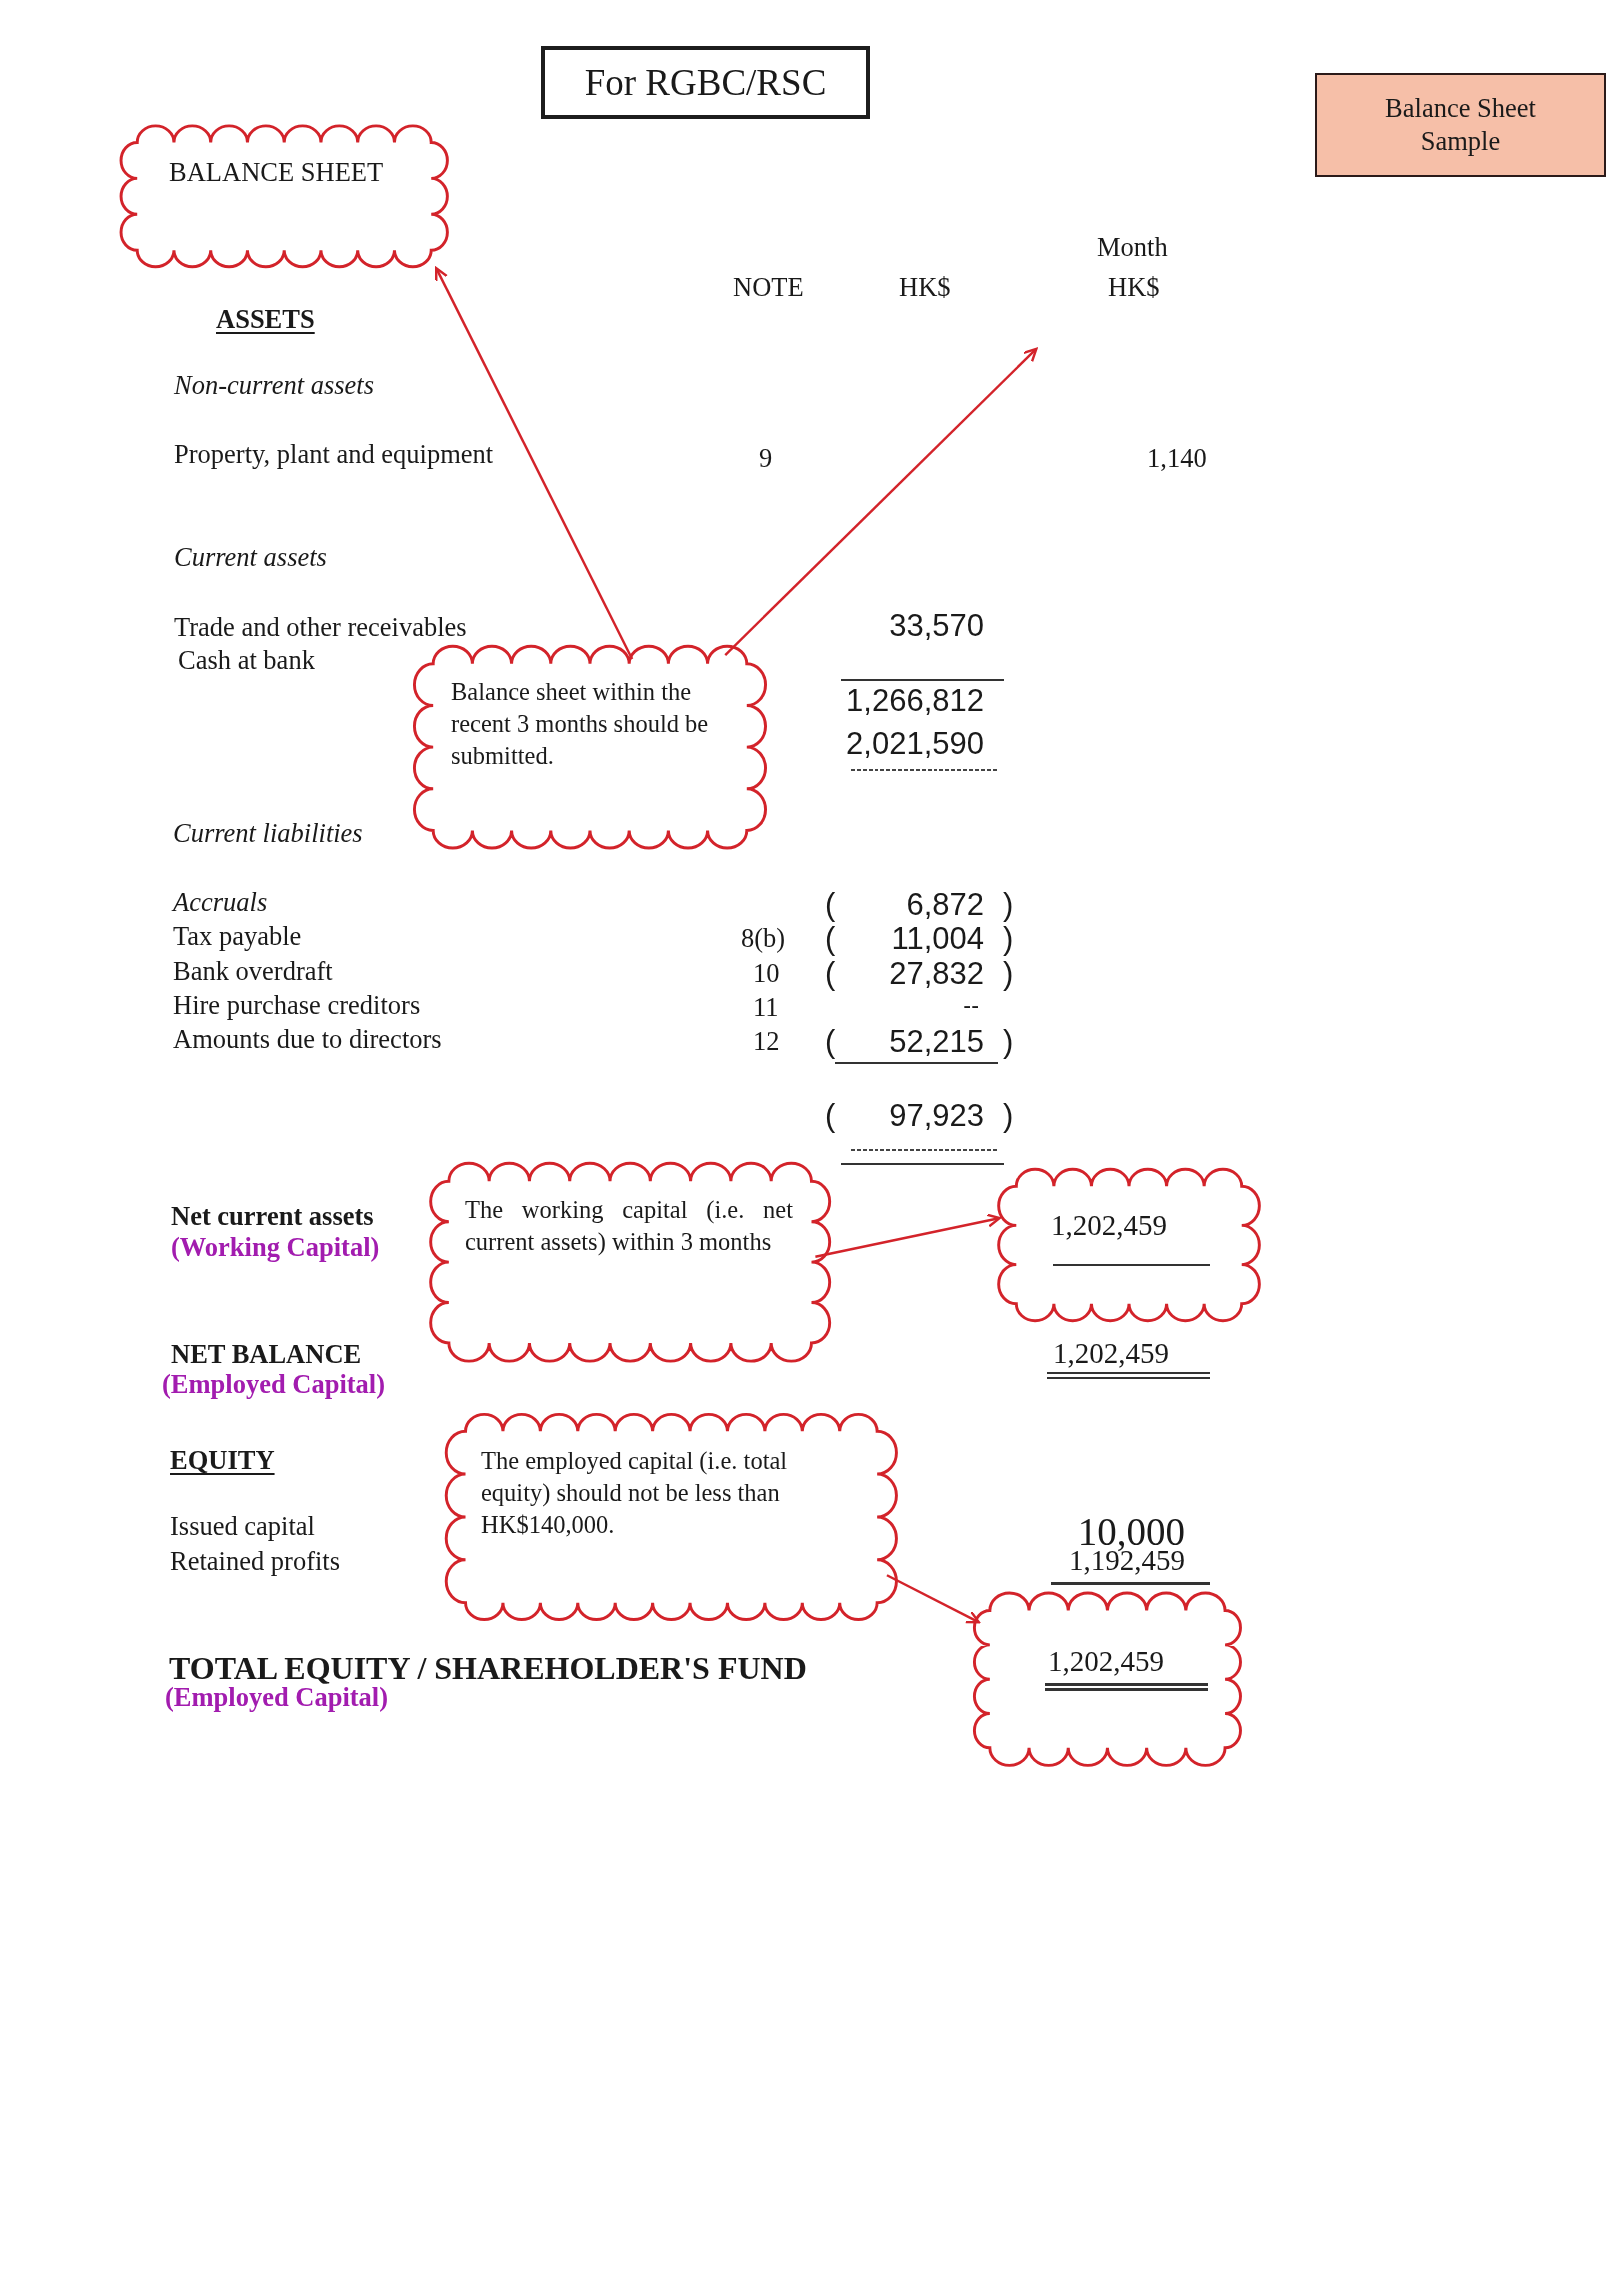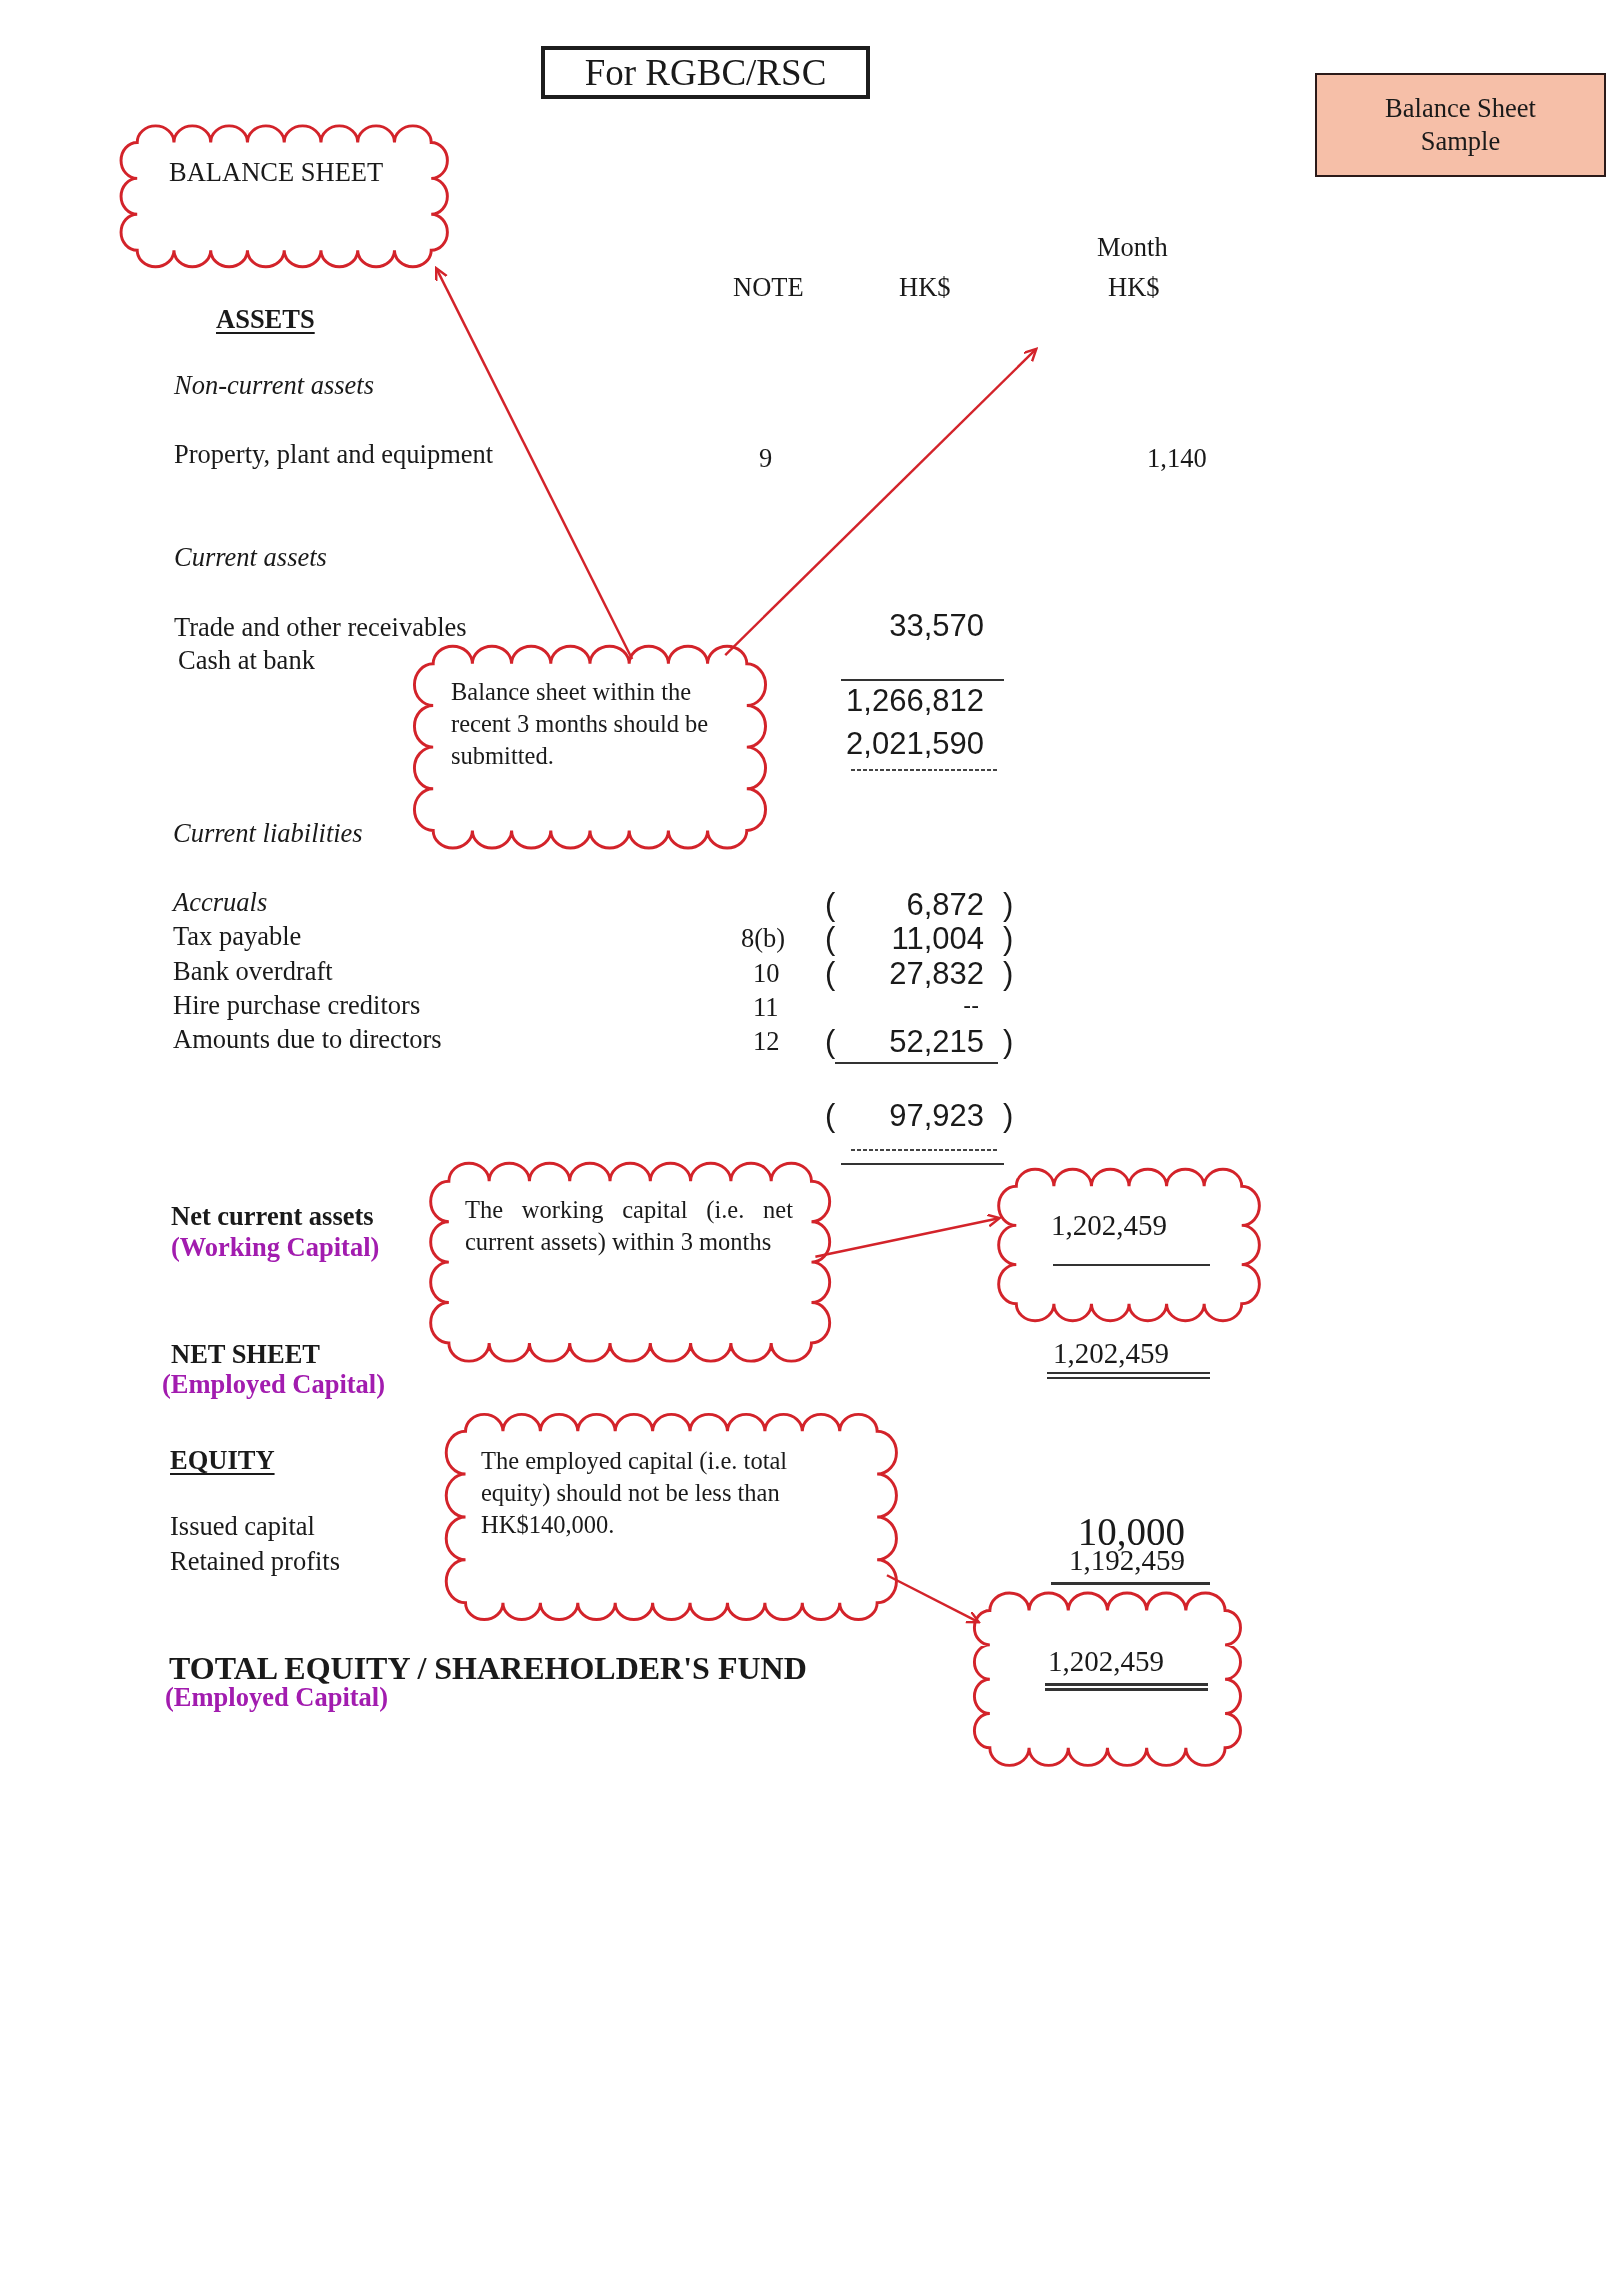--- a/index.html
+++ b/index.html
@@ -3,21 +3,21 @@
 <meta charset="utf-8">
 <style>
   html, body { margin: 0; padding: 0; background: #ffffff; }
   body { width: 1621px; height: 2293px; position: relative; overflow: hidden; color: #1a1a1a; }
   .serif { font-family: "Liberation Serif", "DejaVu Serif", serif; }
   .sans { font-family: "Liberation Sans", "DejaVu Sans", sans-serif; }
   .abs { position: absolute; white-space: nowrap; }
   .red { color: #a21caf; }
   .overlay { position: absolute; left: 0; top: 0; width: 1621px; height: 2293px; pointer-events: none; }
 
-  .title-box { position: absolute; left: 541px; top: 46px; width: 329px; height: 53px; border: 4.9px solid #1d1d1d; box-sizing: border-box; display: flex; align-items: center; justify-content: center; font-size: 37px; }
+  .title-box { position: absolute; left: 541px; top: 46px; width: 329px; height: 73px; border: 4.9px solid #1d1d1d; box-sizing: border-box; display: flex; align-items: center; justify-content: center; font-size: 37px; }
   .sample-box { position: absolute; left: 1315px; top: 73px; width: 291px; height: 104px; border: 2px solid #2b1a1a; background: #f6bfa8; box-sizing: border-box; display: flex; flex-direction: column; align-items: center; justify-content: center; font-size: 26.5px; line-height: 33px; }
 
   .hdr { font-size: 26.5px; }
   .lbl { font-size: 26.5px; }
   .ital { font-style: italic; }
   .u { text-decoration: underline; text-decoration-thickness: 2px; text-underline-offset: 3.9px; }
   .b { font-weight: bold; }
   .num { font-size: 31px; }
   .callout { font-size: 24.5px; line-height: 32px; white-space: normal; }
   .rule { position: absolute; height: 2px; background: #333; }
@@ -117,21 +117,21 @@
   <div class="rule dash" style="left:851px;top:1149px;width:147px;"></div>
   <div class="rule" style="left:841px;top:1163px;width:163px;"></div>
 </div>
 
 <div class="abs serif lbl b" style="left:171px;top:1201px;">Net current assets</div>
 <div class="abs serif lbl b red" style="left:171px;top:1232px;">(Working Capital)</div>
 <div class="abs serif callout" style="left:465px;top:1194px;width:328px;text-align:justify;">The working capital (i.e. net current assets) within 3 months</div>
 <div class="abs serif" style="left:1051px;top:1209px;font-size:29px;">1,202,459</div>
 <div class="rule" style="left:1053px;top:1264px;width:157px;"></div>
 
-<div class="abs serif lbl b" style="left:171px;top:1339px;">NET SHEET</div>
+<div class="abs serif lbl b" style="left:171px;top:1339px;">NET BALANCE</div>
 <div class="abs serif lbl b red" style="left:162px;top:1369px;">(Employed Capital)</div>
 <div class="abs serif" style="left:1053px;top:1337px;font-size:29px;">1,202,459</div>
 <div class="rule" style="left:1047px;top:1372px;width:163px;"></div>
 <div class="rule" style="left:1047px;top:1377px;width:163px;"></div>
 
 <div class="abs serif lbl b u" style="left:170px;top:1445px;">EQUITY</div>
 <div class="abs serif callout" style="left:481px;top:1445px;width:363px;">The employed capital (i.e. total equity) should not be less than HK$140,000.</div>
 <div class="abs serif lbl" style="left:170px;top:1511px;">Issued capital</div>
 <div class="abs serif lbl" style="left:170px;top:1546px;">Retained profits</div>
 <div class="abs serif" style="right:436px;top:1509px;font-size:39px;">10,000</div>

